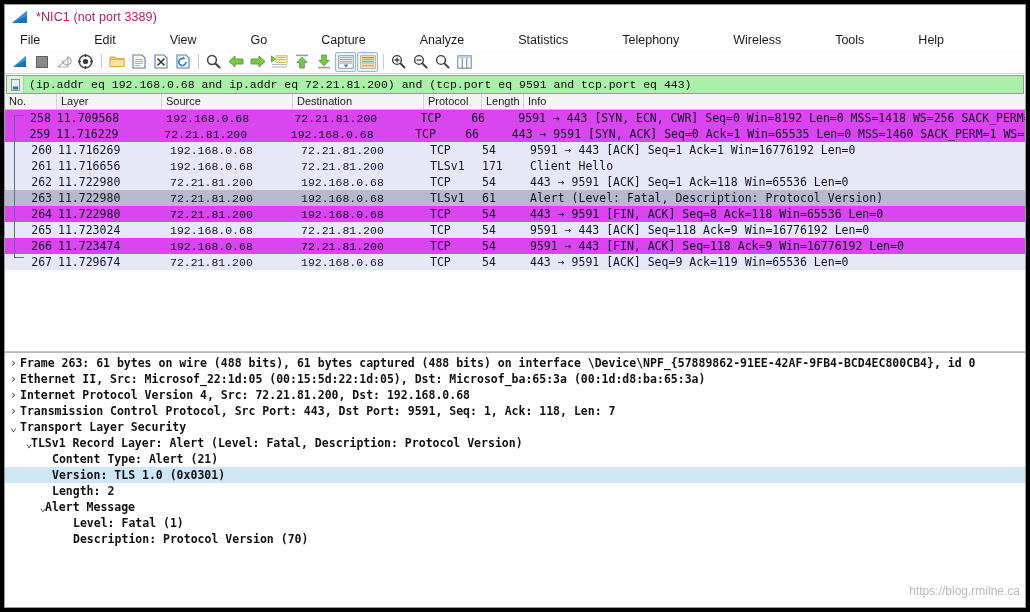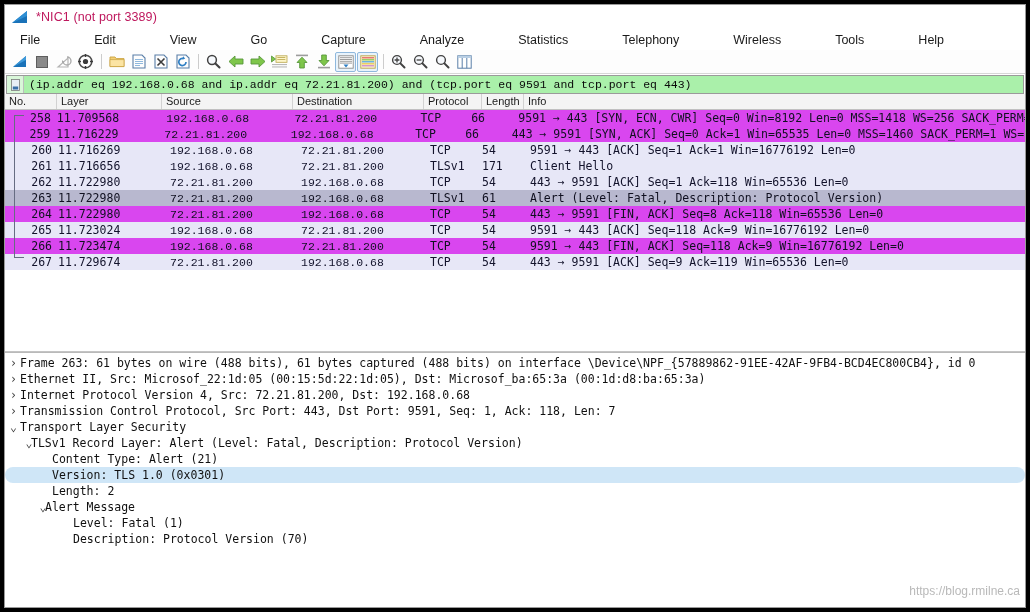--- a/index.html
+++ b/index.html
@@ -199,30 +199,30 @@
   }
   .dline {
     display: flex;
     align-items: center;
     height: 16px;
     font-family: "DejaVu Sans Mono", "Liberation Mono", monospace;
     font-size: 11.5px;
     color: #101010;
     white-space: nowrap;
   }
-  .dline.hl { background: #cfe6f7; border-radius: 8px; }
+  .dline.hl { background: #cfe6f7; }
   .twist {
     width: 13px;
     flex: 0 0 auto;
     display: flex;
     align-items: center;
     justify-content: center;
     color: #3b3b3b;
   }
-  .dtext { padding-left: 2px; }
+  .dtext { padding-left: 2px; font-weight: bold; }
 
   .ind0 { padding-left: 4px; }
   .ind1 { padding-left: 24px; }
   .ind2 { padding-left: 45px; }
   .ind3 { padding-left: 66px; }
   .spacer13 { width: 13px; flex: 0 0 auto; }
 
   
   .watermark {
     position: absolute;

